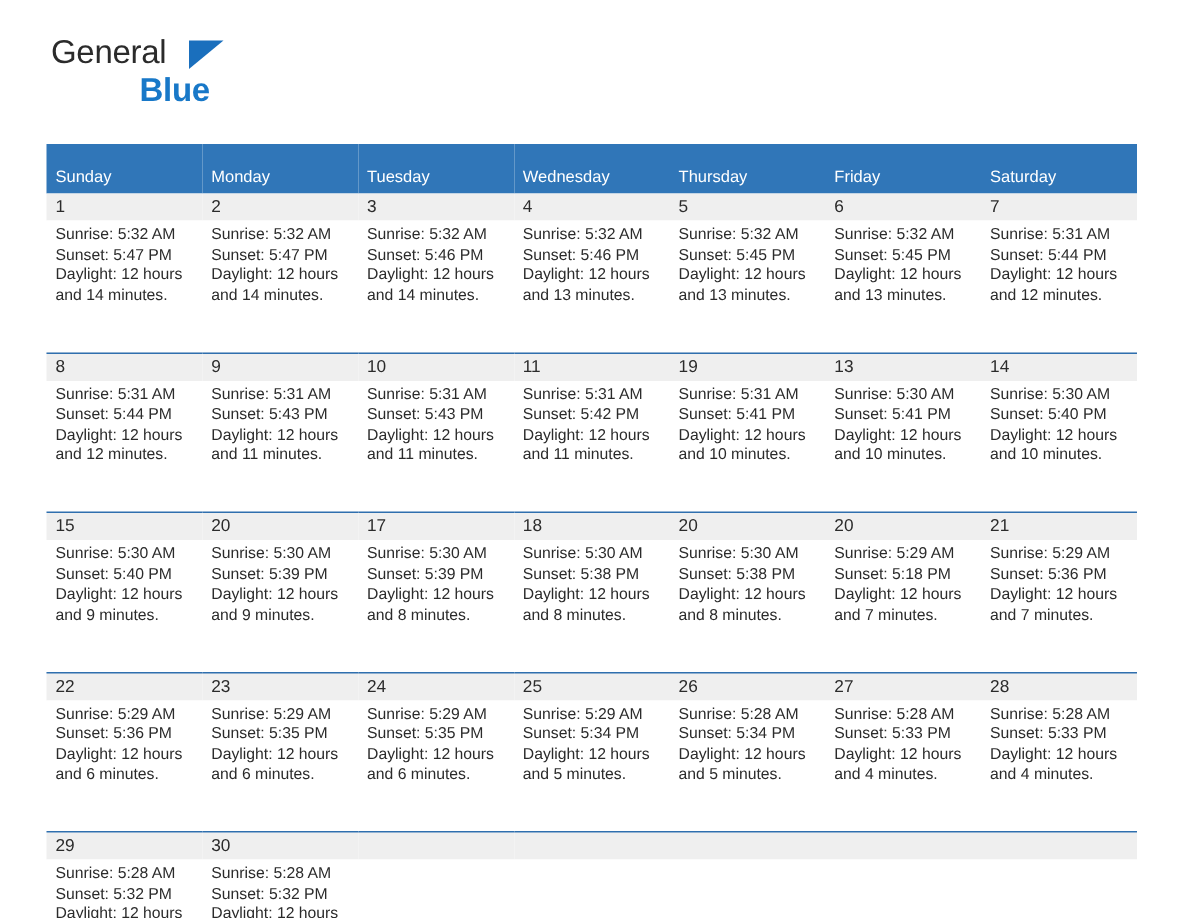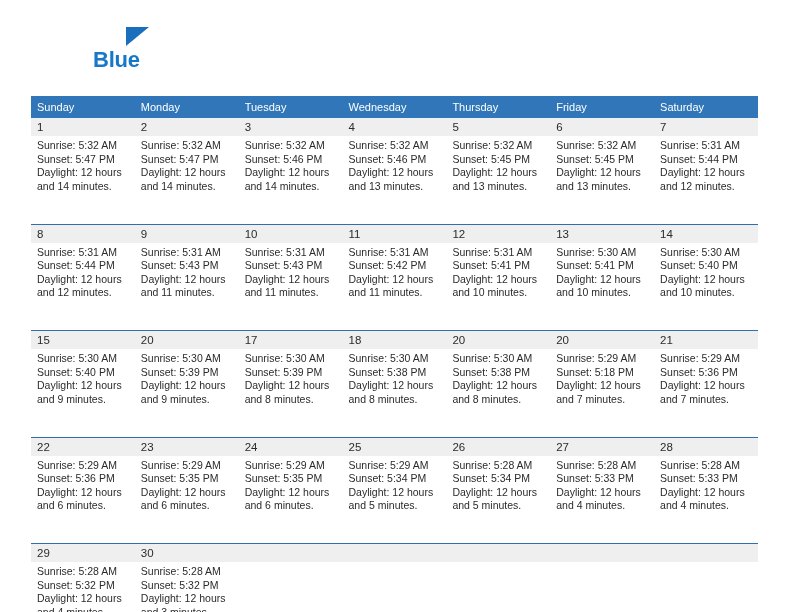--- a/index.html
+++ b/index.html
@@ -88,21 +88,21 @@
     width: 727px;
   }
   .calendar col { width: 103.85px; }
 
   .dow-row th {
     background: #3076b8;
     color: #ffffff;
     font-size: 11px;
     font-weight: normal;
     text-align: left;
-    padding: 5px 0 5px 6px;
+    padding: 16px 0 5px 6px;
     height: 19px;
     box-sizing: border-box;
   }
 
   .daynum-row td {
     background: #efefef;
     border-top: 1.6px solid #2f6fae;
     font-size: 11.5px;
     color: #2b2b2b;
     padding: 3px 0 3px 6px;
@@ -128,20 +128,21 @@
     white-space: nowrap;
   }
   .empty-cell { }
 </style>
 </head>
 <body>
 
 <div class="page-header">
 
   <div class="brand">
+    <span class="brand-general">General</span>
     <span class="brand-triangle"></span>
     <span class="brand-blue">Blue</span>
   </div>
 
 
 </div>
 
 <table class="calendar">
   <colgroup>
     <col>
@@ -217,21 +218,21 @@
         <div class="info-line">Daylight: 12 hours</div>
         <div class="info-line">and 12 minutes.</div>
       </td>
     </tr>
 
     <tr class="daynum-row">
       <td>8</td>
       <td>9</td>
       <td>10</td>
       <td>11</td>
-      <td>12</td>
+      <td>19</td>
       <td>13</td>
       <td>14</td>
     </tr>
     <tr class="info-row">
       <td>
         <div class="info-line">Sunrise: 5:31 AM</div>
         <div class="info-line">Sunset: 5:44 PM</div>
         <div class="info-line">Daylight: 12 hours</div>
         <div class="info-line">and 12 minutes.</div>
       </td>

